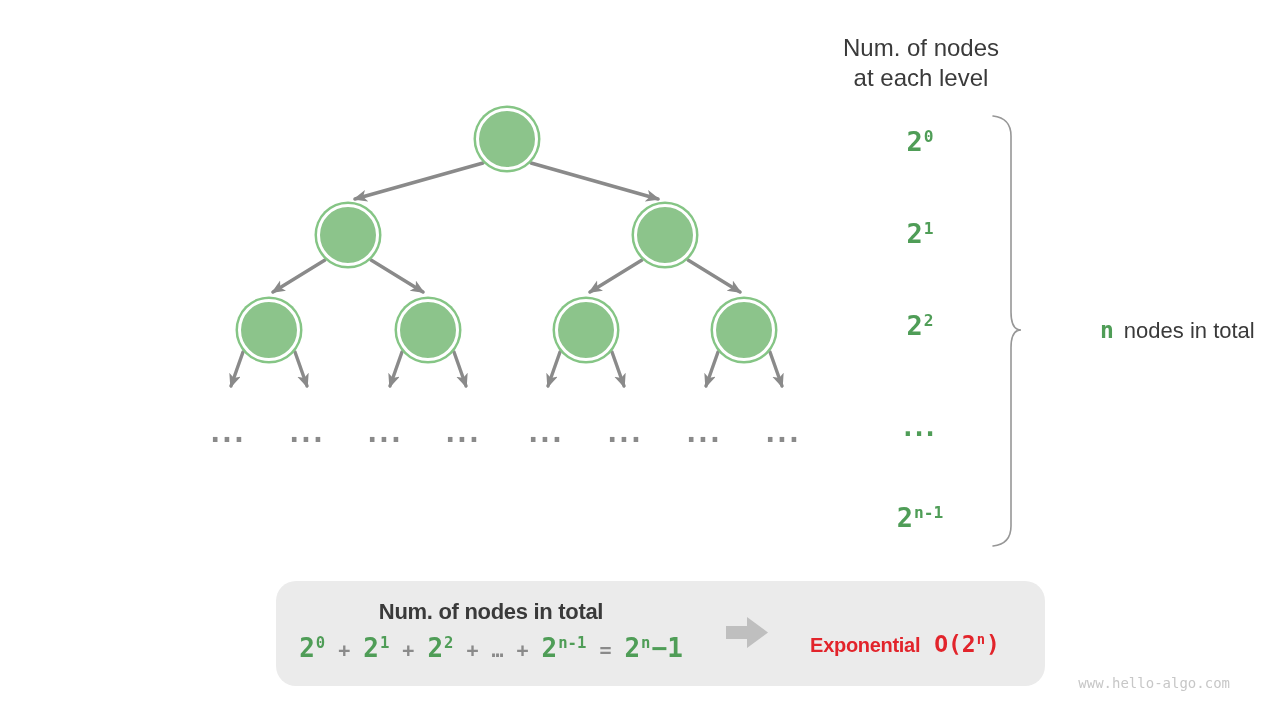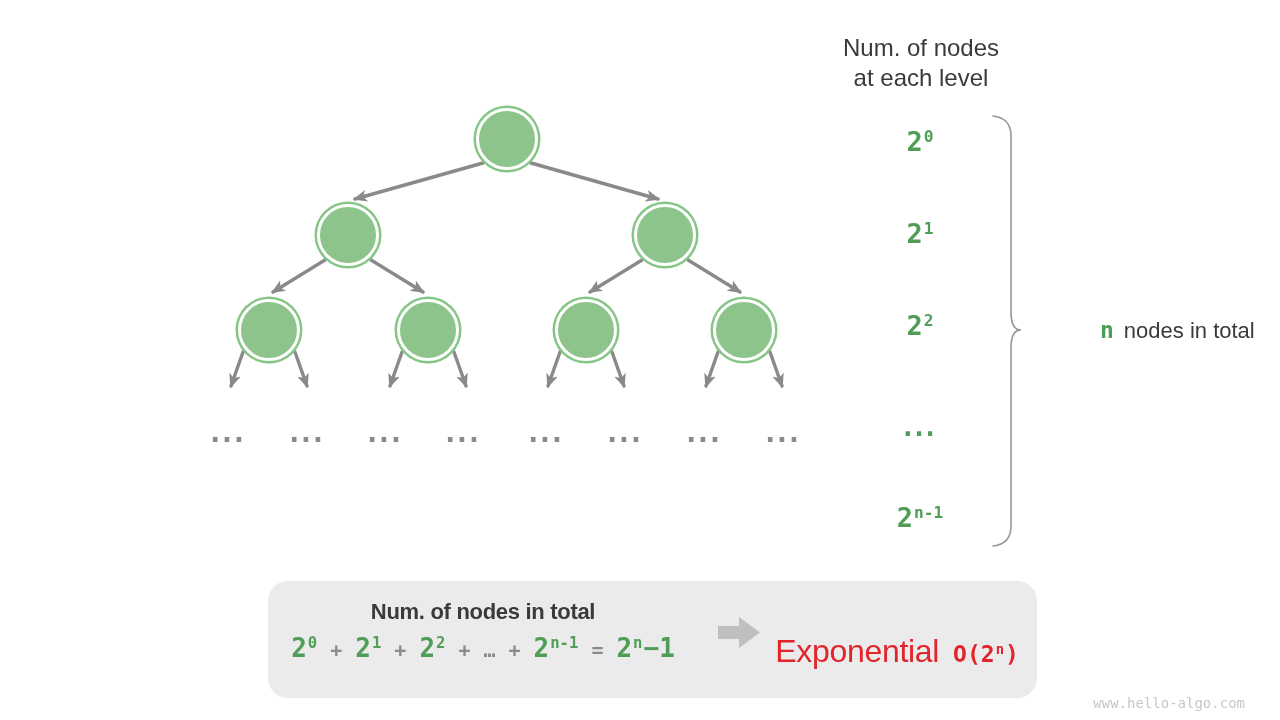--- a/index.html
+++ b/index.html
@@ -42,43 +42,43 @@
 
   .sup{font-size:0.6em;position:relative;top:-0.55em;margin-left:1px;}
   .post{margin-left:1px;}
 
   .brace-label{position:absolute;left:1100px;top:330px;transform:translateY(-50%);
     white-space:nowrap;font-size:22px;color:var(--dark-text);}
   .brace-label .n-var{color:var(--green-text);
     font-family:"DejaVu Sans Mono","Liberation Mono",monospace;
     font-weight:bold;font-size:23px;margin-right:10px;}
 
-  .summary-box{position:absolute;left:268px;top:581px;width:769px;height:117px;
+  .summary-box{position:absolute;left:276px;top:581px;width:769px;height:105px;
     background:var(--box-bg);border-radius:20px;}
   .sb-title{position:absolute;top:18px;text-align:center;
     color:var(--dark-text);font-weight:bold;font-size:22px;letter-spacing:-0.3px;}
   .sb-title.left{left:0;width:430px;}
   .sb-title.right{left:479px;width:300px;}
   .sb-formula{position:absolute;left:0;top:54px;width:430px;
     display:flex;justify-content:center;align-items:baseline;column-gap:13px;}
   .pow{color:var(--green-text);font-family:"DejaVu Sans Mono","Liberation Mono",monospace;
     font-weight:bold;font-size:26px;line-height:1;white-space:nowrap;}
   .op{color:var(--edge-gray);font-family:"DejaVu Sans Mono","Liberation Mono",monospace;
     font-weight:bold;font-size:20px;line-height:1;}
   .block-arrow{position:absolute;left:450px;top:36px;}
   .block-arrow polygon{fill:var(--block-arrow);}
   .sb-complexity{position:absolute;left:479px;top:52px;width:300px;
     display:flex;justify-content:center;align-items:baseline;column-gap:14px;}
-  .cx-name{color:var(--red-text);font-weight:normal;font-size:32px;letter-spacing:-0.3px;}
+  .cx-name{color:var(--red-text);font-weight:bold;font-size:20px;letter-spacing:-0.3px;}
   .cx-pow{color:var(--red-text);font-family:"DejaVu Sans Mono","Liberation Mono",monospace;
     font-weight:bold;font-size:23px;line-height:1;white-space:nowrap;}
 
-  .watermark{position:absolute;right:35px;top:675px;
+  .watermark{position:absolute;right:50px;top:675px;
     font-family:"DejaVu Sans Mono","Liberation Mono",monospace;
-    font-size:14px;color:var(--watermark-gray);margin-top:20px;}
+    font-size:14px;color:var(--watermark-gray);}
 </style>
 </head>
 <body>
 
 <div class="canvas">
 
   <svg id="edges-svg">
     <defs>
       <marker id="arrowhead" markerUnits="userSpaceOnUse" markerWidth="16" markerHeight="14" refX="12" refY="6" orient="auto">
         <path d="M0,0 L14,6 L0,12 L3.5,6 Z"></path>

